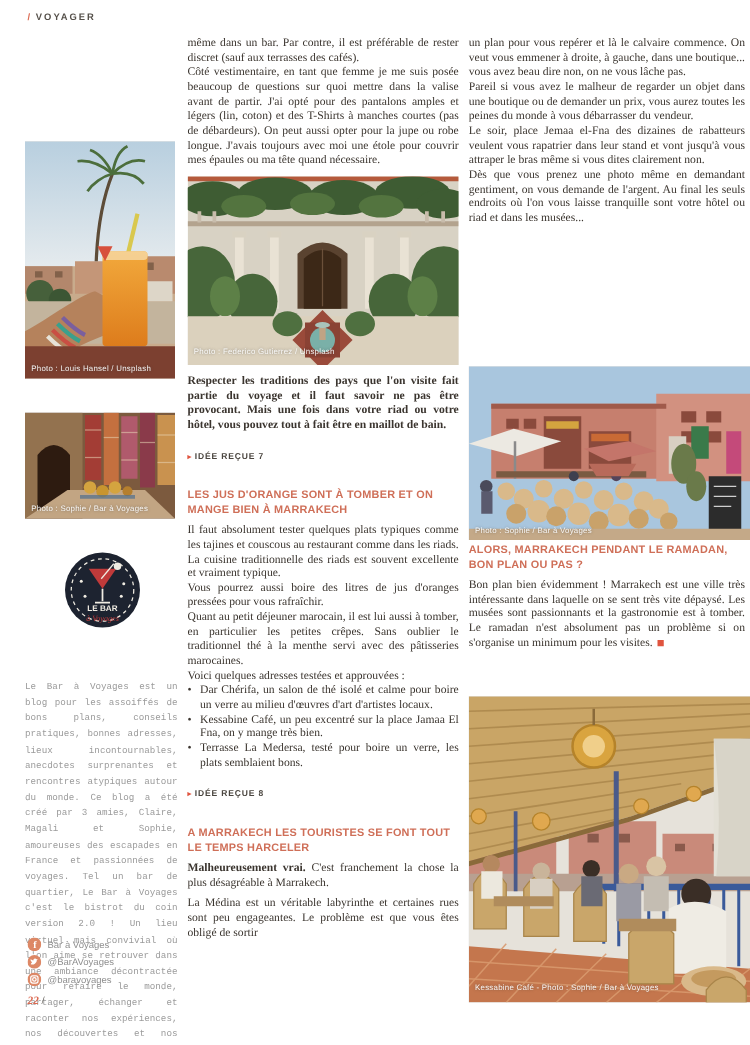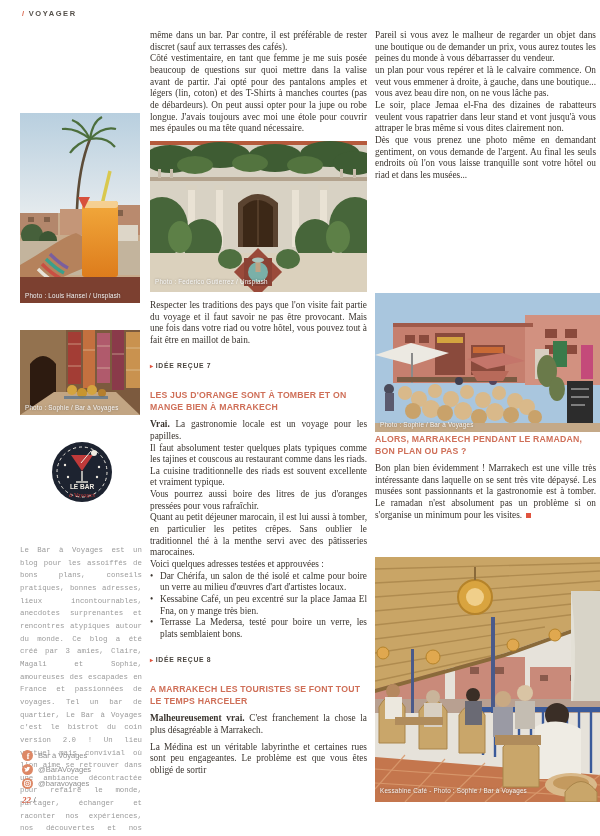--- a/index.html
+++ b/index.html
@@ -246,28 +246,27 @@
           <ellipse cx="0" cy="-12" rx="6" ry="2.4" fill="#a9c4bc"></ellipse>
         </g>
         <g fill="#4f7040">
           <ellipse cx="80" cy="118" rx="12" ry="10"></ellipse>
             <ellipse cx="138" cy="118" rx="12" ry="10"></ellipse>
         </g>
       </svg>
       <div class="caption">Photo : Federico Gutierrez / Unsplash</div>
     </div>
 
-    <p style="margin-top:8px;">Respecter les traditions des pays que l'on visite fait partie du voyage et il faut savoir ne pas être provocant. Mais une fois dans votre riad ou votre hôtel, vous pouvez tout à fait être en maillot de bain.</p>
+    <p style="margin-top:8px;font-weight:bold;">Respecter les traditions des pays que l'on visite fait partie du voyage et il faut savoir ne pas être provocant. Mais une fois dans votre riad ou votre hôtel, vous pouvez tout à fait être en maillot de bain.</p>
 
     <div class="idee-label">
       <span class="arrow">▸</span><span>IDÉE REÇUE 7</span>
     </div>
     <div class="idee-title">LES JUS D'ORANGE SONT À TOMBER ET ON MANGE BIEN À MARRAKECH</div>
 
-    <p><span class="bold-lead">Vrai.</span><span> La gastronomie locale est un voyage pour les papilles.</span></p>
     <p>Il faut absolument tester quelques plats typiques comme les tajines et couscous au restaurant comme dans les riads. La cuisine traditionnelle des riads est souvent excellente et vraiment typique.</p>
     <p>Vous pourrez aussi boire des litres de jus d'oranges pressées pour vous rafraîchir.</p>
     <p>Quant au petit déjeuner marocain, il est lui aussi à tomber, en particulier les petites crêpes. Sans oublier le traditionnel thé à la menthe servi avec des pâtisseries marocaines.</p>
     <p>Voici quelques adresses testées et approuvées :</p>
 
     <div class="bullet-row">
       <span class="bullet-mark">•</span>
       <span class="bullet-text">Dar Chérifa, un salon de thé isolé et calme pour boire un verre au milieu d'œuvres d'art d'artistes locaux.</span>
     </div>
     <div class="bullet-row">
@@ -282,22 +281,22 @@
     <div class="idee-label">
       <span class="arrow">▸</span><span>IDÉE REÇUE 8</span>
     </div>
     <div class="idee-title">A MARRAKECH LES TOURISTES SE FONT TOUT LE TEMPS HARCELER</div>
 
     <p><span class="bold-lead">Malheureusement vrai.</span><span> C'est franchement la chose la plus désagréable à Marrakech.</span></p>
     <p style="margin-top:5px;">La Médina est un véritable labyrinthe et certaines rues sont peu engageantes. Le problème est que vous êtes obligé de sortir</p>
   </div>
 
   <div class="serif-col" style="left:375px;top:30px;width:221px;">
+    <p>un plan pour vous repérer et là le calvaire commence. On veut vous emmener à droite, à gauche, dans une boutique... vous avez beau dire non, on ne vous lâche pas.</p>
     <p>Pareil si vous avez le malheur de regarder un objet dans une boutique ou de demander un prix, vous aurez toutes les peines du monde à vous débarrasser du vendeur.</p>
-    <p>un plan pour vous repérer et là le calvaire commence. On veut vous emmener à droite, à gauche, dans une boutique... vous avez beau dire non, on ne vous lâche pas.</p>
     <p>Le soir, place Jemaa el-Fna des dizaines de rabatteurs veulent vous rapatrier dans leur stand et vont jusqu'à vous attraper le bras même si vous dites clairement non.</p>
     <p>Dès que vous prenez une photo même en demandant gentiment, on vous demande de l'argent. Au final les seuls endroits où l'on vous laisse tranquille sont votre hôtel ou riad et dans les musées...</p>
   </div>
 
   <div class="photo" style="left:375px;top:293px;width:225px;height:139px;">
     <svg width="225" height="139" viewBox="0 0 225 139" preserveAspectRatio="none">
       <rect width="225" height="139" fill="#a9c6de"></rect>
       <rect x="18" y="30" width="140" height="60" fill="#c67f6e"></rect>
       <rect x="150" y="22" width="75" height="70" fill="#d29180"></rect>
       <rect x="18" y="30" width="140" height="4" fill="#a05a4a"></rect>

